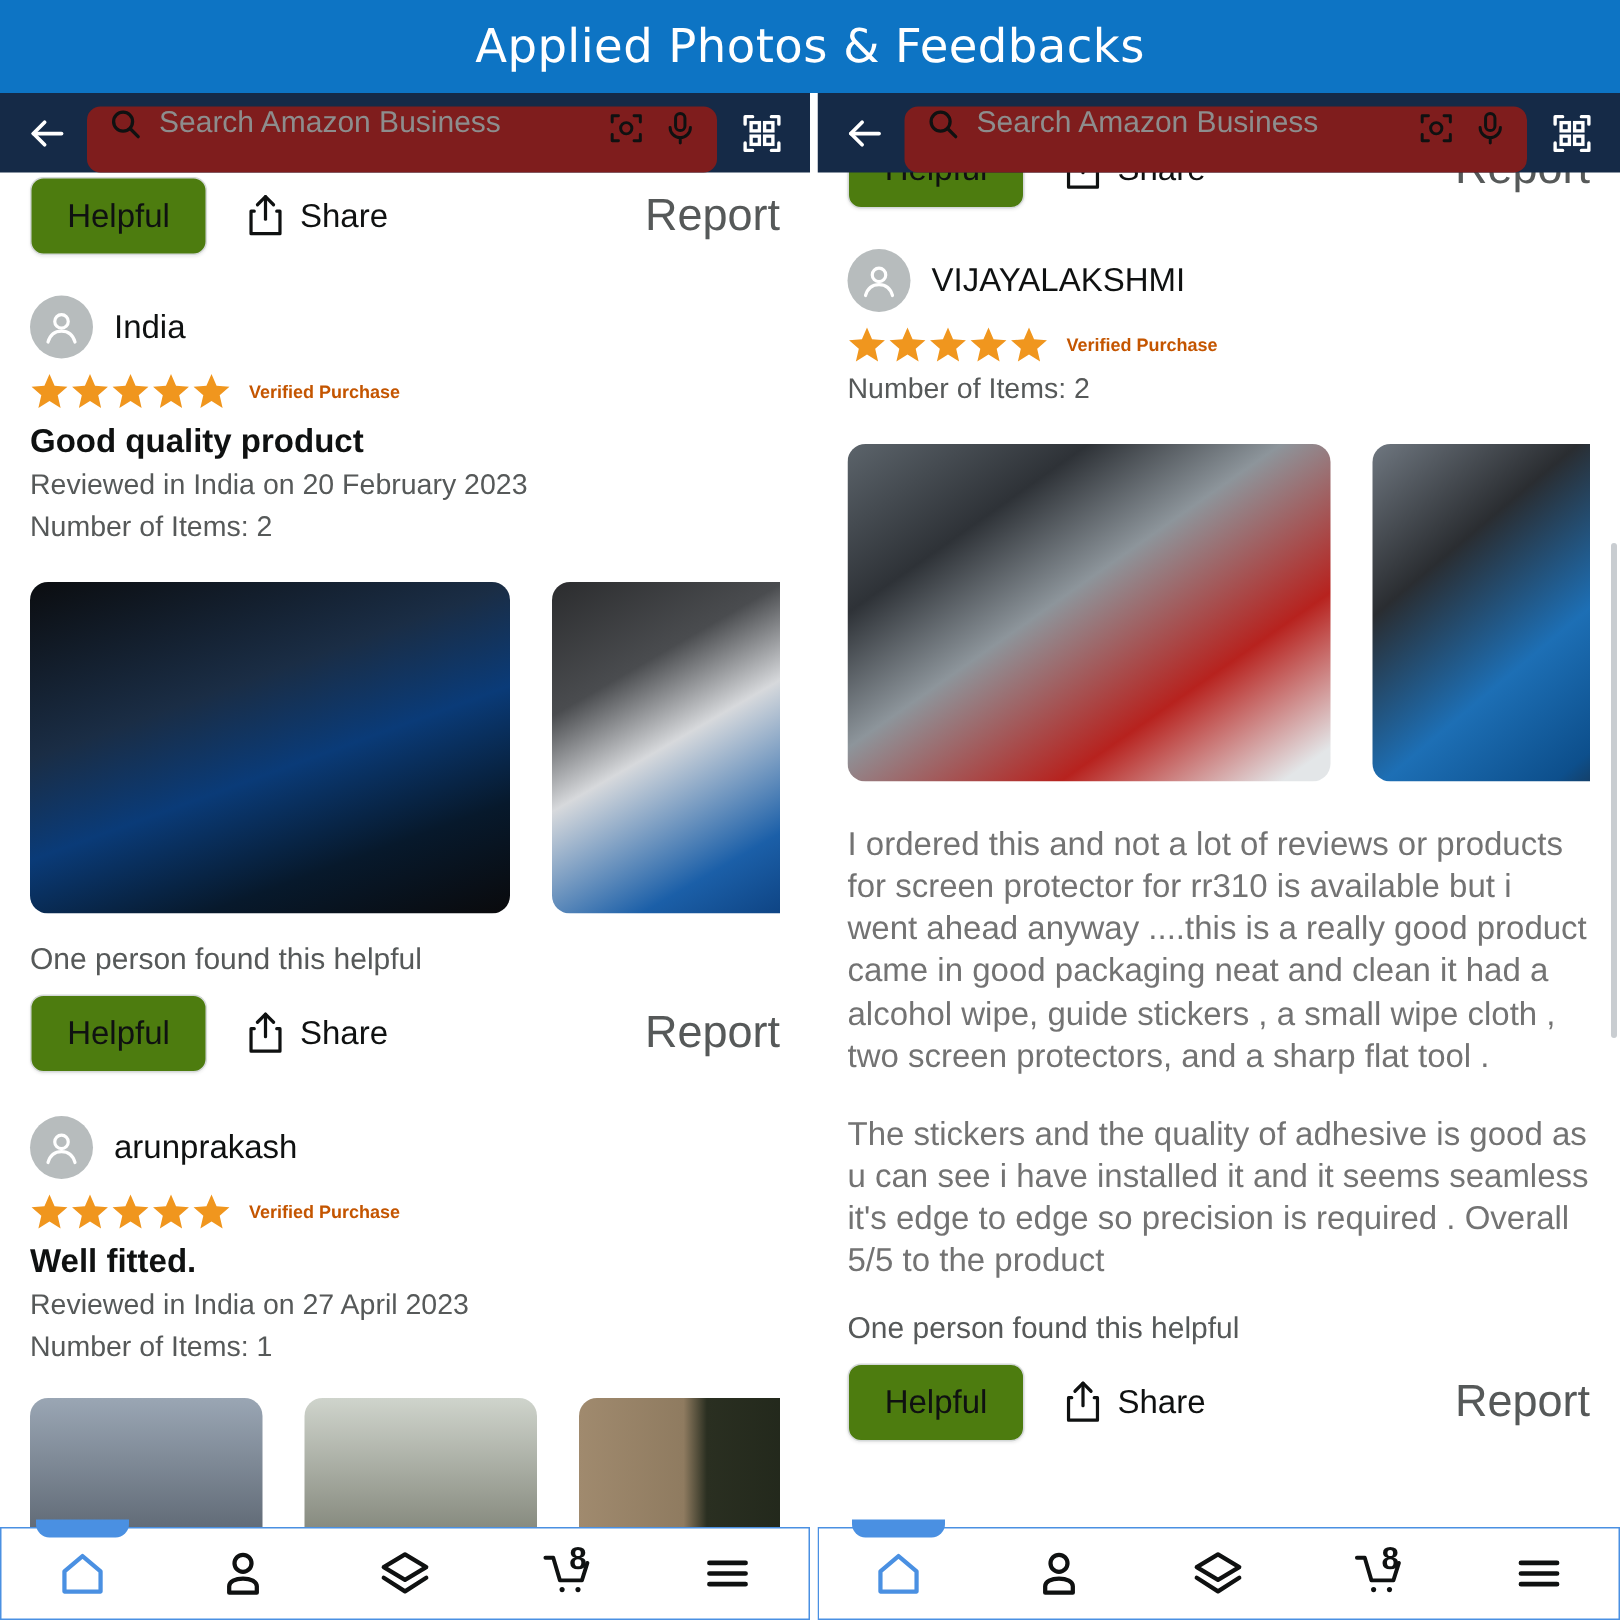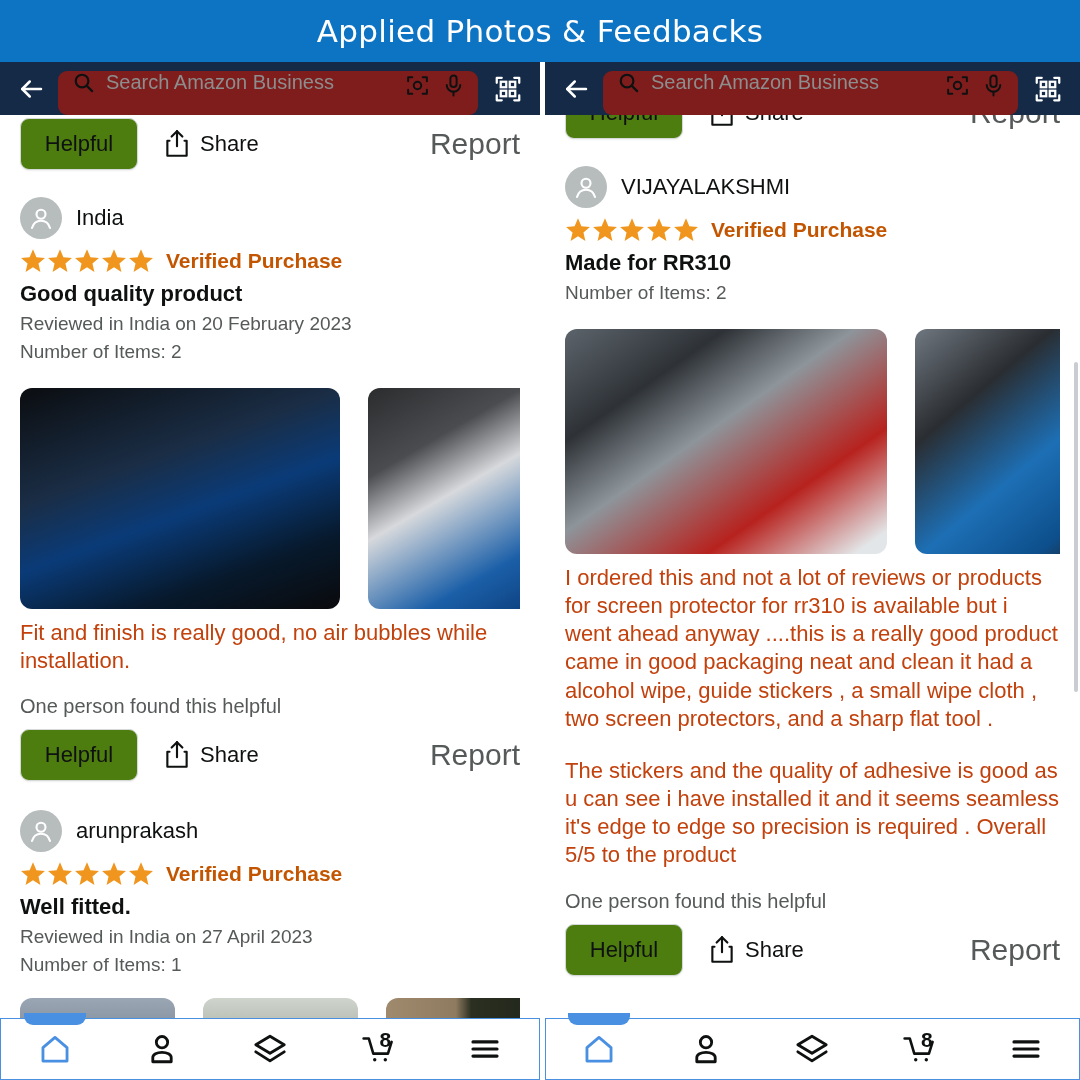--- a/index.html
+++ b/index.html
@@ -72,29 +72,29 @@
   .avatar {
     width:42px; height:42px; border-radius:50%; background:#b7bcbd;
     display:flex; align-items:center; justify-content:center; flex:0 0 42px;
   }
   .avatar svg { width:30px; height:30px; }
   .reviewer-name { font-size:22px; color:#0f1111; }
 
   .stars-row { display:flex; align-items:center; gap:12px; margin-top:9px; }
   .stars { display:flex; gap:1px; }
   .stars svg { width:26px; height:26px; display:block; }
-  .verified { color:#c45500; font-size:21px; font-weight:bold; }
+  .verified { color:#c45500; font-size:12px; font-weight:bold; }
 
   .review-title { font-size:22px; font-weight:bold; color:#0f1111; margin-top:7px; }
   .review-meta { font-size:19px; color:#565959; margin-top:6px; }
 
   .photo-strip { display:flex; gap:28px; margin-top:25px; overflow:hidden; }
   .photo { border-radius:12px; overflow:hidden; flex:0 0 auto; position:relative; }
 
-  .review-body { font-size:22px; color:#c2410c; line-height:1.28; margin-top:10px; }
+  .review-body { font-size:22px; color:#737373; line-height:1.28; margin-top:28px; }
   .review-body p + p { margin-top:24px; }
   .helpful-count { font-size:20px; color:#565959; margin-top:20px; }
 
   
   .botnav {
     position:absolute; left:0; bottom:0; width:100%; height:62px;
     background:#ffffff; border:1px solid #4a90e2;
     display:flex; align-items:center; z-index:8;
   }
   .botnav .tab { flex:1 1 0; display:flex; align-items:center; justify-content:center; height:100%; position:relative; }
@@ -187,21 +187,20 @@
 
           <div class="review-title">Good quality product</div>
           <div class="review-meta">Reviewed in India on 20 February 2023</div>
           <div class="review-meta">Number of Items: 2</div>
 
           <div class="photo-strip">
             <div class="photo ph-dash" style="width:320px;height:221px;"></div>
             <div class="photo ph-pkg" style="width:170px;height:221px;"></div>
           </div>
 
-          <div class="review-body">Fit and finish is really good, no air bubbles while installation.</div>
           <div class="helpful-count">One person found this helpful</div>
 
           <div class="action-row" style="margin-top:6px;">
             <div class="helpful-btn">Helpful</div>
             <div class="share-btn">
               <span>
                 <svg viewBox="0 0 24 28" fill="none" stroke="#0f1111" stroke-width="2">
                   <path d="M12 2 L12 16" stroke-linecap="round"></path>
                   <path d="M7 7 L12 2 L17 7" stroke-linecap="round" stroke-linejoin="round"></path>
                   <path d="M5 11 L3 11 L3 25 L21 25 L21 11 L19 11" stroke-linecap="round" stroke-linejoin="round"></path>
@@ -382,21 +381,20 @@
               <svg viewBox="0 0 20 20">
                   <polygon fill="#f0961e" points="10,1 12.6,7.1 19.2,7.6 14.2,11.9 15.7,18.4 10,14.9 4.3,18.4 5.8,11.9 0.8,7.6 7.4,7.1"></polygon>
                 </svg>
               <svg viewBox="0 0 20 20">
                   <polygon fill="#f0961e" points="10,1 12.6,7.1 19.2,7.6 14.2,11.9 15.7,18.4 10,14.9 4.3,18.4 5.8,11.9 0.8,7.6 7.4,7.1"></polygon>
                 </svg>
             </span>
             <span class="verified">Verified Purchase</span>
           </div>
 
-          <div class="review-title">Made for RR310</div>
           <div class="review-meta">Number of Items: 2</div>
 
           <div class="photo-strip">
             <div class="photo ph-bike" style="width:322px;height:225px;"></div>
             <div class="photo ph-hand" style="width:190px;height:225px;"></div>
           </div>
 
           <div class="review-body">
             <p>I ordered this and not a lot of reviews or products for screen protector for rr310 is available but i went ahead anyway ....this is a really good product came in good packaging neat and clean it had a alcohol wipe, guide stickers , a small wipe cloth , two screen protectors, and a sharp flat tool .</p>
             <p>The stickers and the quality of adhesive is good as u can see i have installed it and it seems seamless it's edge to edge so precision is required . Overall 5/5 to the product</p>

